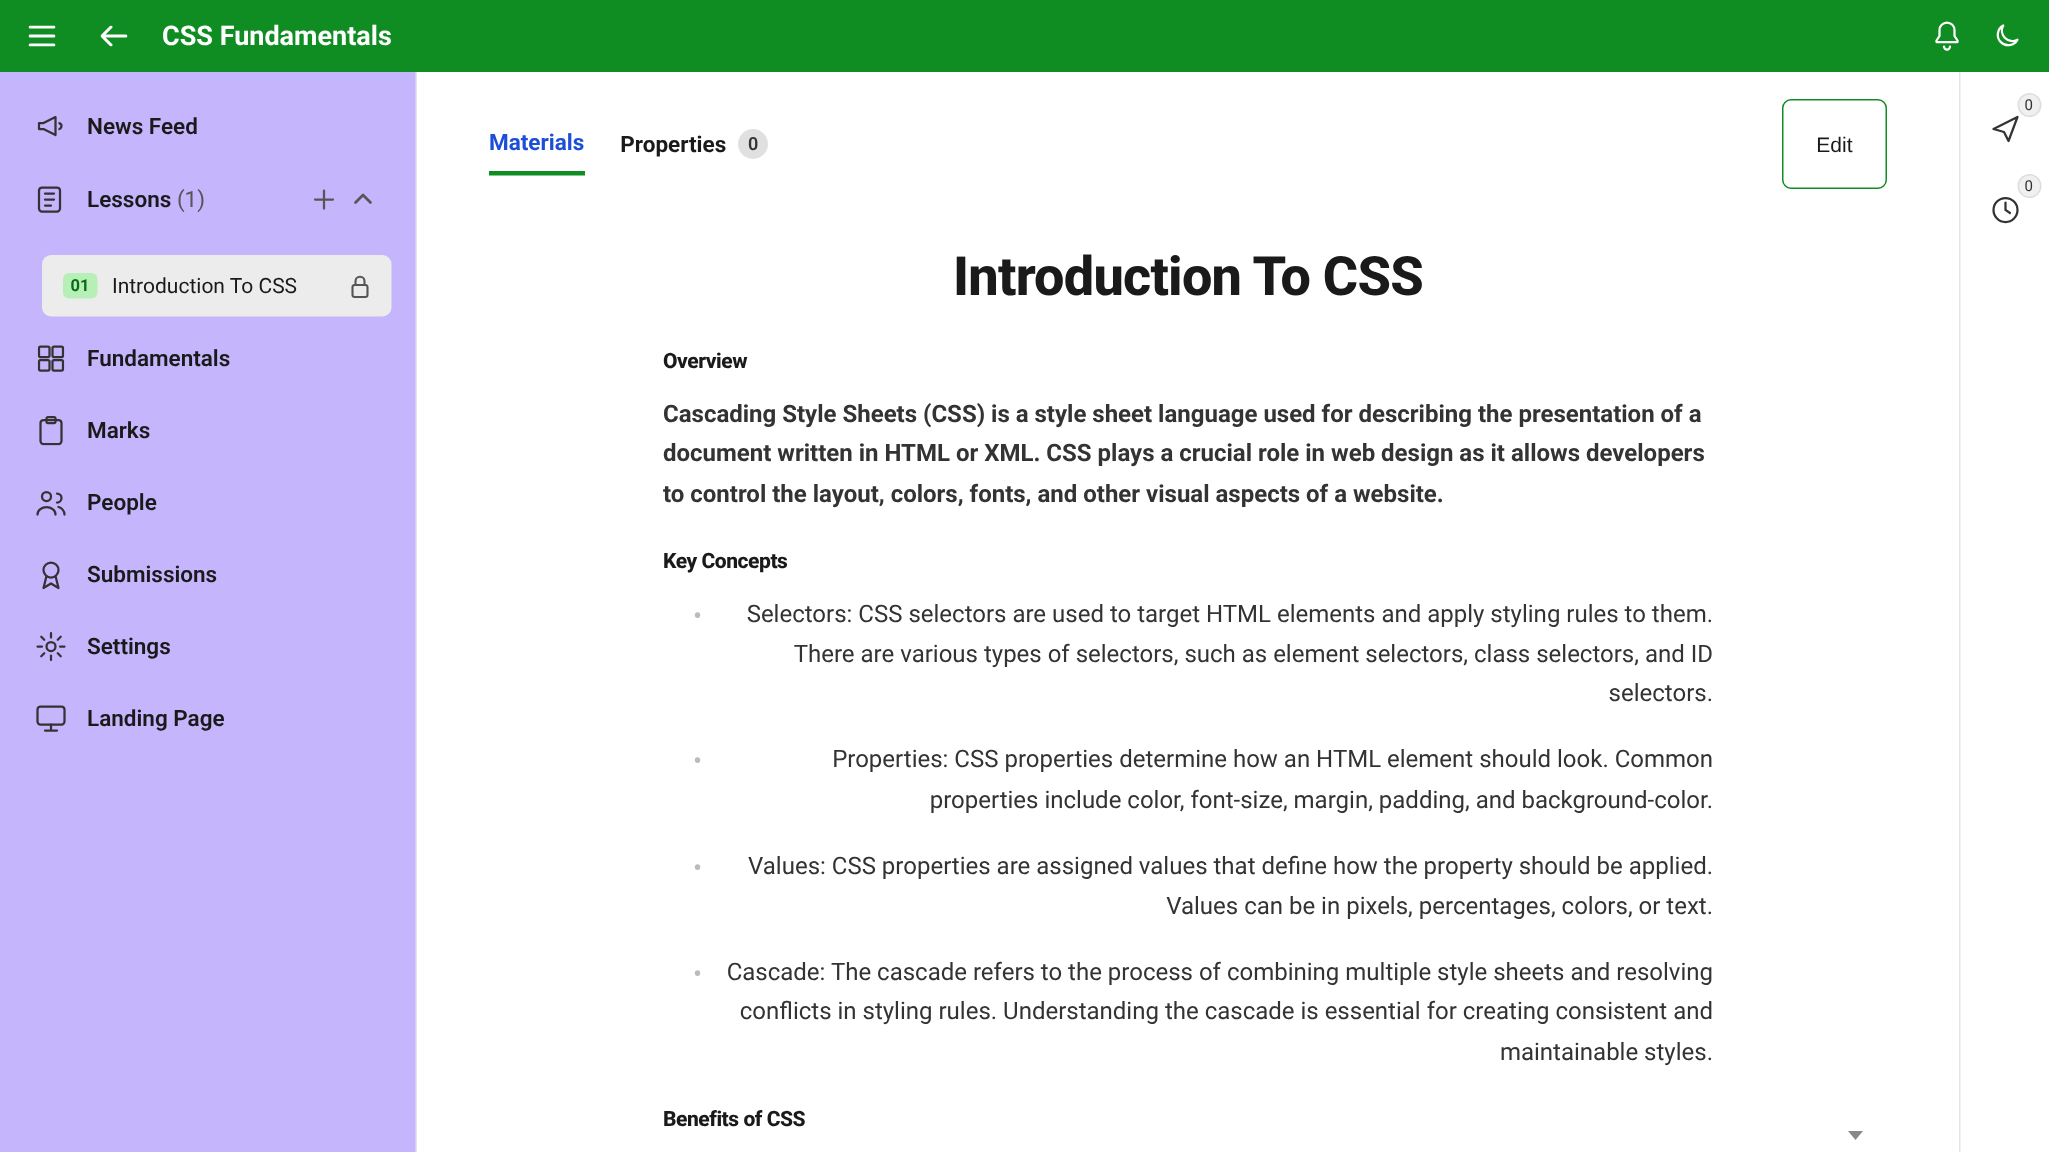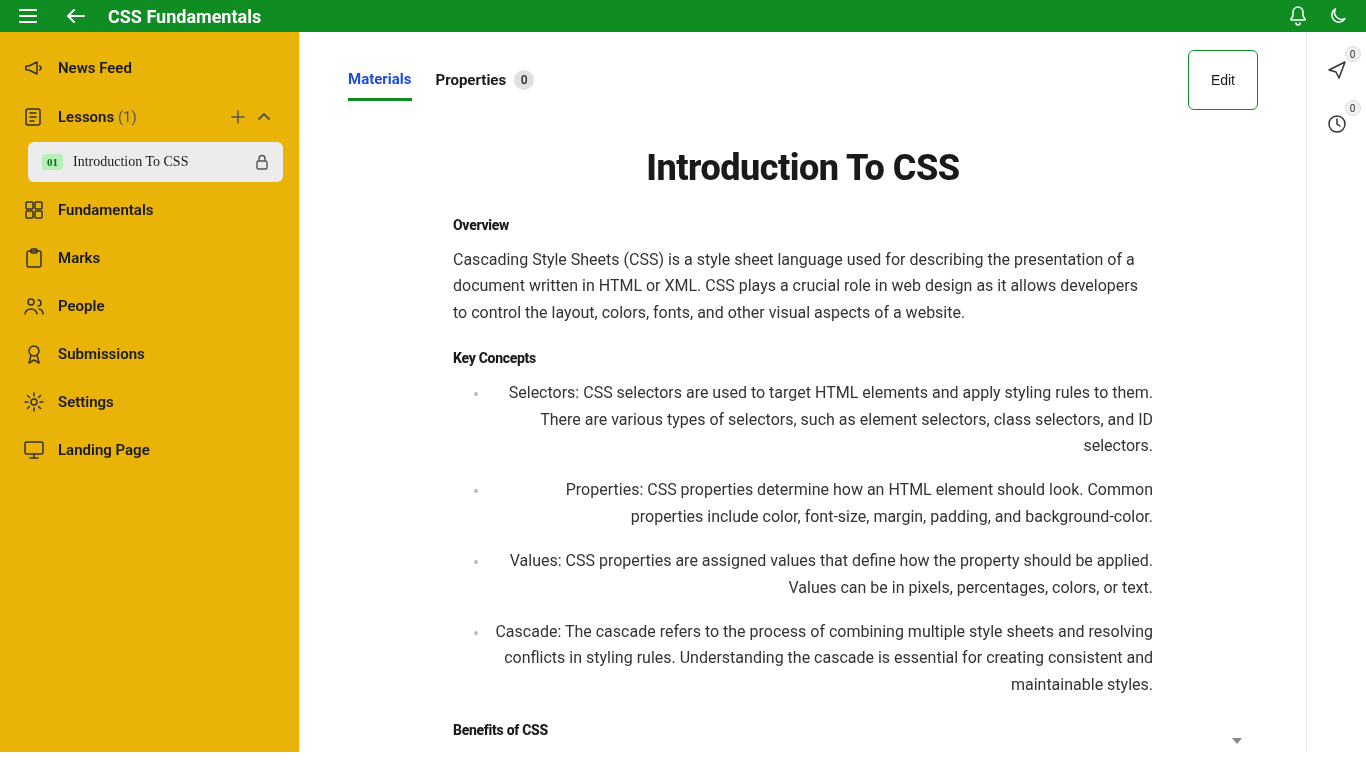--- a/index.html
+++ b/index.html
@@ -1,43 +1,43 @@
 <!DOCTYPE html>
 <html><head>
 <meta charset="utf-8">
 <style>
 * { margin: 0; padding: 0; box-sizing: border-box; }
 body { font-family: -apple-system, BlinkMacSystemFont, "Segoe UI", Roboto, sans-serif; background: #fff; color: #1a1a1a; overflow: hidden; }
-.topbar { height: 32px; background: #0f8d22; display: flex; align-items: center; color: #fff; padding: 0 12px; position: relative; }
+.topbar { height: 48px; background: #0f8d22; display: flex; align-items: center; color: #fff; padding: 0 12px; position: relative; }
 .topbar .left { display: flex; align-items: center; gap: 16px; }
 .topbar .icon-btn { width: 32px; height: 32px; display: flex; align-items: center; justify-content: center; cursor: pointer; border-radius: 4px; }
 .topbar .title { font-size: 18px; font-weight: 700; }
 .topbar .right { margin-left: auto; display: flex; align-items: center; gap: 8px; }
 .layout { display: flex; height: calc(100vh - 48px); }
-.sidebar { width: 300px; border-right: 1px solid #e5e5e5; background: #eab308; padding: 12px 0; overflow-y: auto; }
+.sidebar { width: 278px; border-right: 1px solid #e5e5e5; background: #c4b5fd; padding: 12px 0; overflow-y: auto; }
 .nav-item { display: flex; align-items: center; gap: 14px; padding: 14px 24px; cursor: pointer; font-size: 15px; font-weight: 600; color: #1a1a1a; }
 .nav-item .nav-icon { width: 20px; height: 20px; display: flex; align-items: center; justify-content: center; flex-shrink: 0; }
 .nav-item .label { flex: 1; }
 .nav-item .count { color: #555; font-weight: 400; }
 .nav-item .actions { display: flex; gap: 4px; align-items: center; }
 .nav-item .action-ic { width: 22px; height: 22px; display: flex; align-items: center; justify-content: center; cursor: pointer; }
-.lesson-item { display: flex; align-items: center; gap: 10px; margin: 0 16px 4px 28px; padding: 12px 14px; background: #ececec; border-radius: 6px; font-size: 14px; cursor: pointer; font-family: Liberation Serif, serif; }
+.lesson-item { display: flex; align-items: center; gap: 10px; margin: 12px 16px 4px 28px; padding: 12px 14px; background: #ececec; border-radius: 6px; font-size: 14px; cursor: pointer; }
 .lesson-item .num { background: #b6f0b6; color: #0a6b16; font-size: 11px; font-weight: 700; padding: 2px 5px; border-radius: 4px; }
 .lesson-item .lname { flex: 1; }
 .main { flex: 1; display: flex; flex-direction: column; overflow: hidden; position: relative; }
 .tabbar { display: flex; align-items: center; padding: 18px 48px 0 48px; border-bottom: 1px solid transparent; }
 .tab { padding: 10px 0; margin-right: 24px; font-size: 15px; font-weight: 700; color: #1a1a1a; cursor: pointer; display: flex; align-items: center; gap: 8px; }
 .tab.active { color: #1d4ed8; border-bottom: 3px solid #0f8d22; }
 .tab .badge { background: #e0e0e0; color: #333; font-size: 12px; font-weight: 600; width: 20px; height: 20px; border-radius: 10px; display: flex; align-items: center; justify-content: center; }
 .edit-btn { margin-left: auto; border: 1px solid #0f8d22; color: #1a1a1a; background: #fff; padding: 21px 22px; border-radius: 6px; font-size: 14px; font-weight: 500; cursor: pointer; }
 .content-scroll { flex: 1; overflow-y: auto; padding: 24px 48px 48px 48px; position: relative; }
 .doc { max-width: 700px; margin: 0 auto; }
 .doc h1 { font-size: 36px; font-weight: 800; text-align: center; margin: 12px 0 28px 0; letter-spacing: -0.5px; }
 .doc h2 { font-size: 14px; font-weight: 800; margin: 24px 0 14px 0; letter-spacing: -0.3px; }
-.doc p { font-size: 16px; line-height: 1.65; color: #333; margin-bottom: 24px; }
+.doc p { font-size: 16px; line-height: 1.65; color: #333; margin-bottom: 24px; font-weight: bold; }
 .doc ul { list-style: none; padding-left: 20px; }
 .doc li { position: relative; font-size: 16px; line-height: 1.65; color: #333; margin-bottom: 18px; padding-left: 20px; text-align: right; }
 .doc li::before { content: "•"; position: absolute; left: 0; color: #bbb; font-size: 18px; }
 .content-scroll::-webkit-scrollbar { width: 8px; }
 .content-scroll::-webkit-scrollbar-thumb { background: #c8c8c8; border-radius: 4px; }
 .content-scroll::-webkit-scrollbar-track { background: transparent; }
 .rail { width: 60px; border-left: 1px solid #e5e5e5; display: flex; flex-direction: column; align-items: center; padding-top: 20px; gap: 18px; }
 .rail-item { position: relative; width: 36px; height: 36px; display: flex; align-items: center; justify-content: center; cursor: pointer; }
 .rail-item .rb { position: absolute; top: -6px; right: -6px; background: #f0f0f0; color: #333; font-size: 10px; min-width: 16px; height: 16px; border-radius: 8px; display: flex; align-items: center; justify-content: center; border: 1px solid #ddd; }
 .triangle-down { position: absolute; bottom: 8px; right: 64px; width: 0; height: 0; border-left: 5px solid transparent; border-right: 5px solid transparent; border-top: 6px solid #888; cursor: pointer; }

